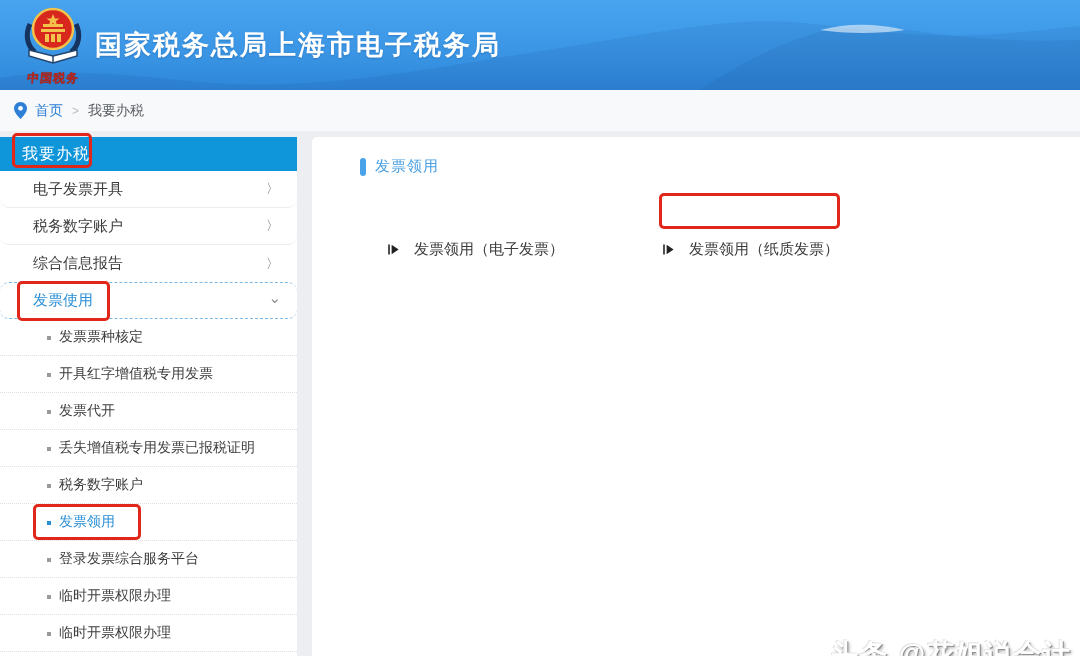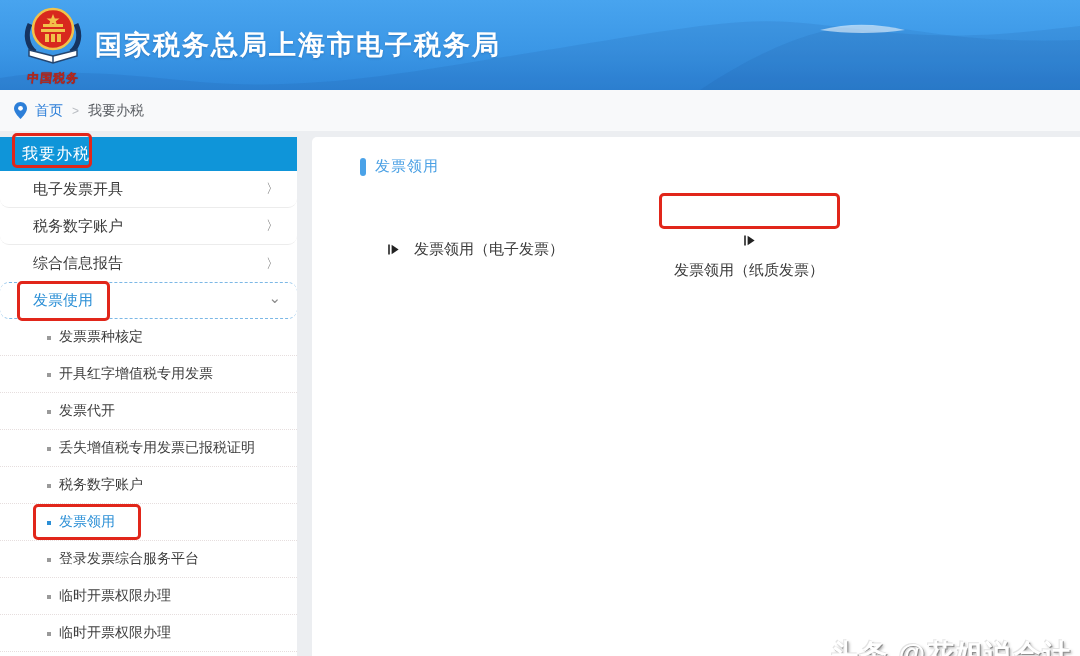--- a/index.html
+++ b/index.html
@@ -88,21 +88,21 @@
   .section-bar {
     width:6px; height:18px; background:#4aa2e8; border-radius:3px; margin-right:9px;
   }
   .section-title { color:#4aa0e4; font-size:15px; letter-spacing:1px; }
   .svc-link {
     position:absolute; top:62px; display:flex; align-items:center; gap:14px;
     font-size:15px; color:#3b3b3b; cursor:pointer; height:30px;margin-top:35px;
   }
   .svc-link .arrow-icon { display:flex; }
   .link-0 { left:75px; }
-  .link-1 { left:362px;flex-direction:column; }
+  .link-1 { left:350px; }
 
   
   .red-box {
     position:absolute; border:3px solid #e1261a; border-radius:5px;
     pointer-events:none; z-index:20;
   }
   .rb-1 { left:12px;  top:133px; width:80px;  height:35px; }
   .rb-2 { left:17px;  top:281px; width:93px;  height:40px; }
   .rb-3 { left:33px;  top:504px; width:108px; height:36px; }
   .rb-4 { left:659px; top:193px; width:181px; height:36px; }

